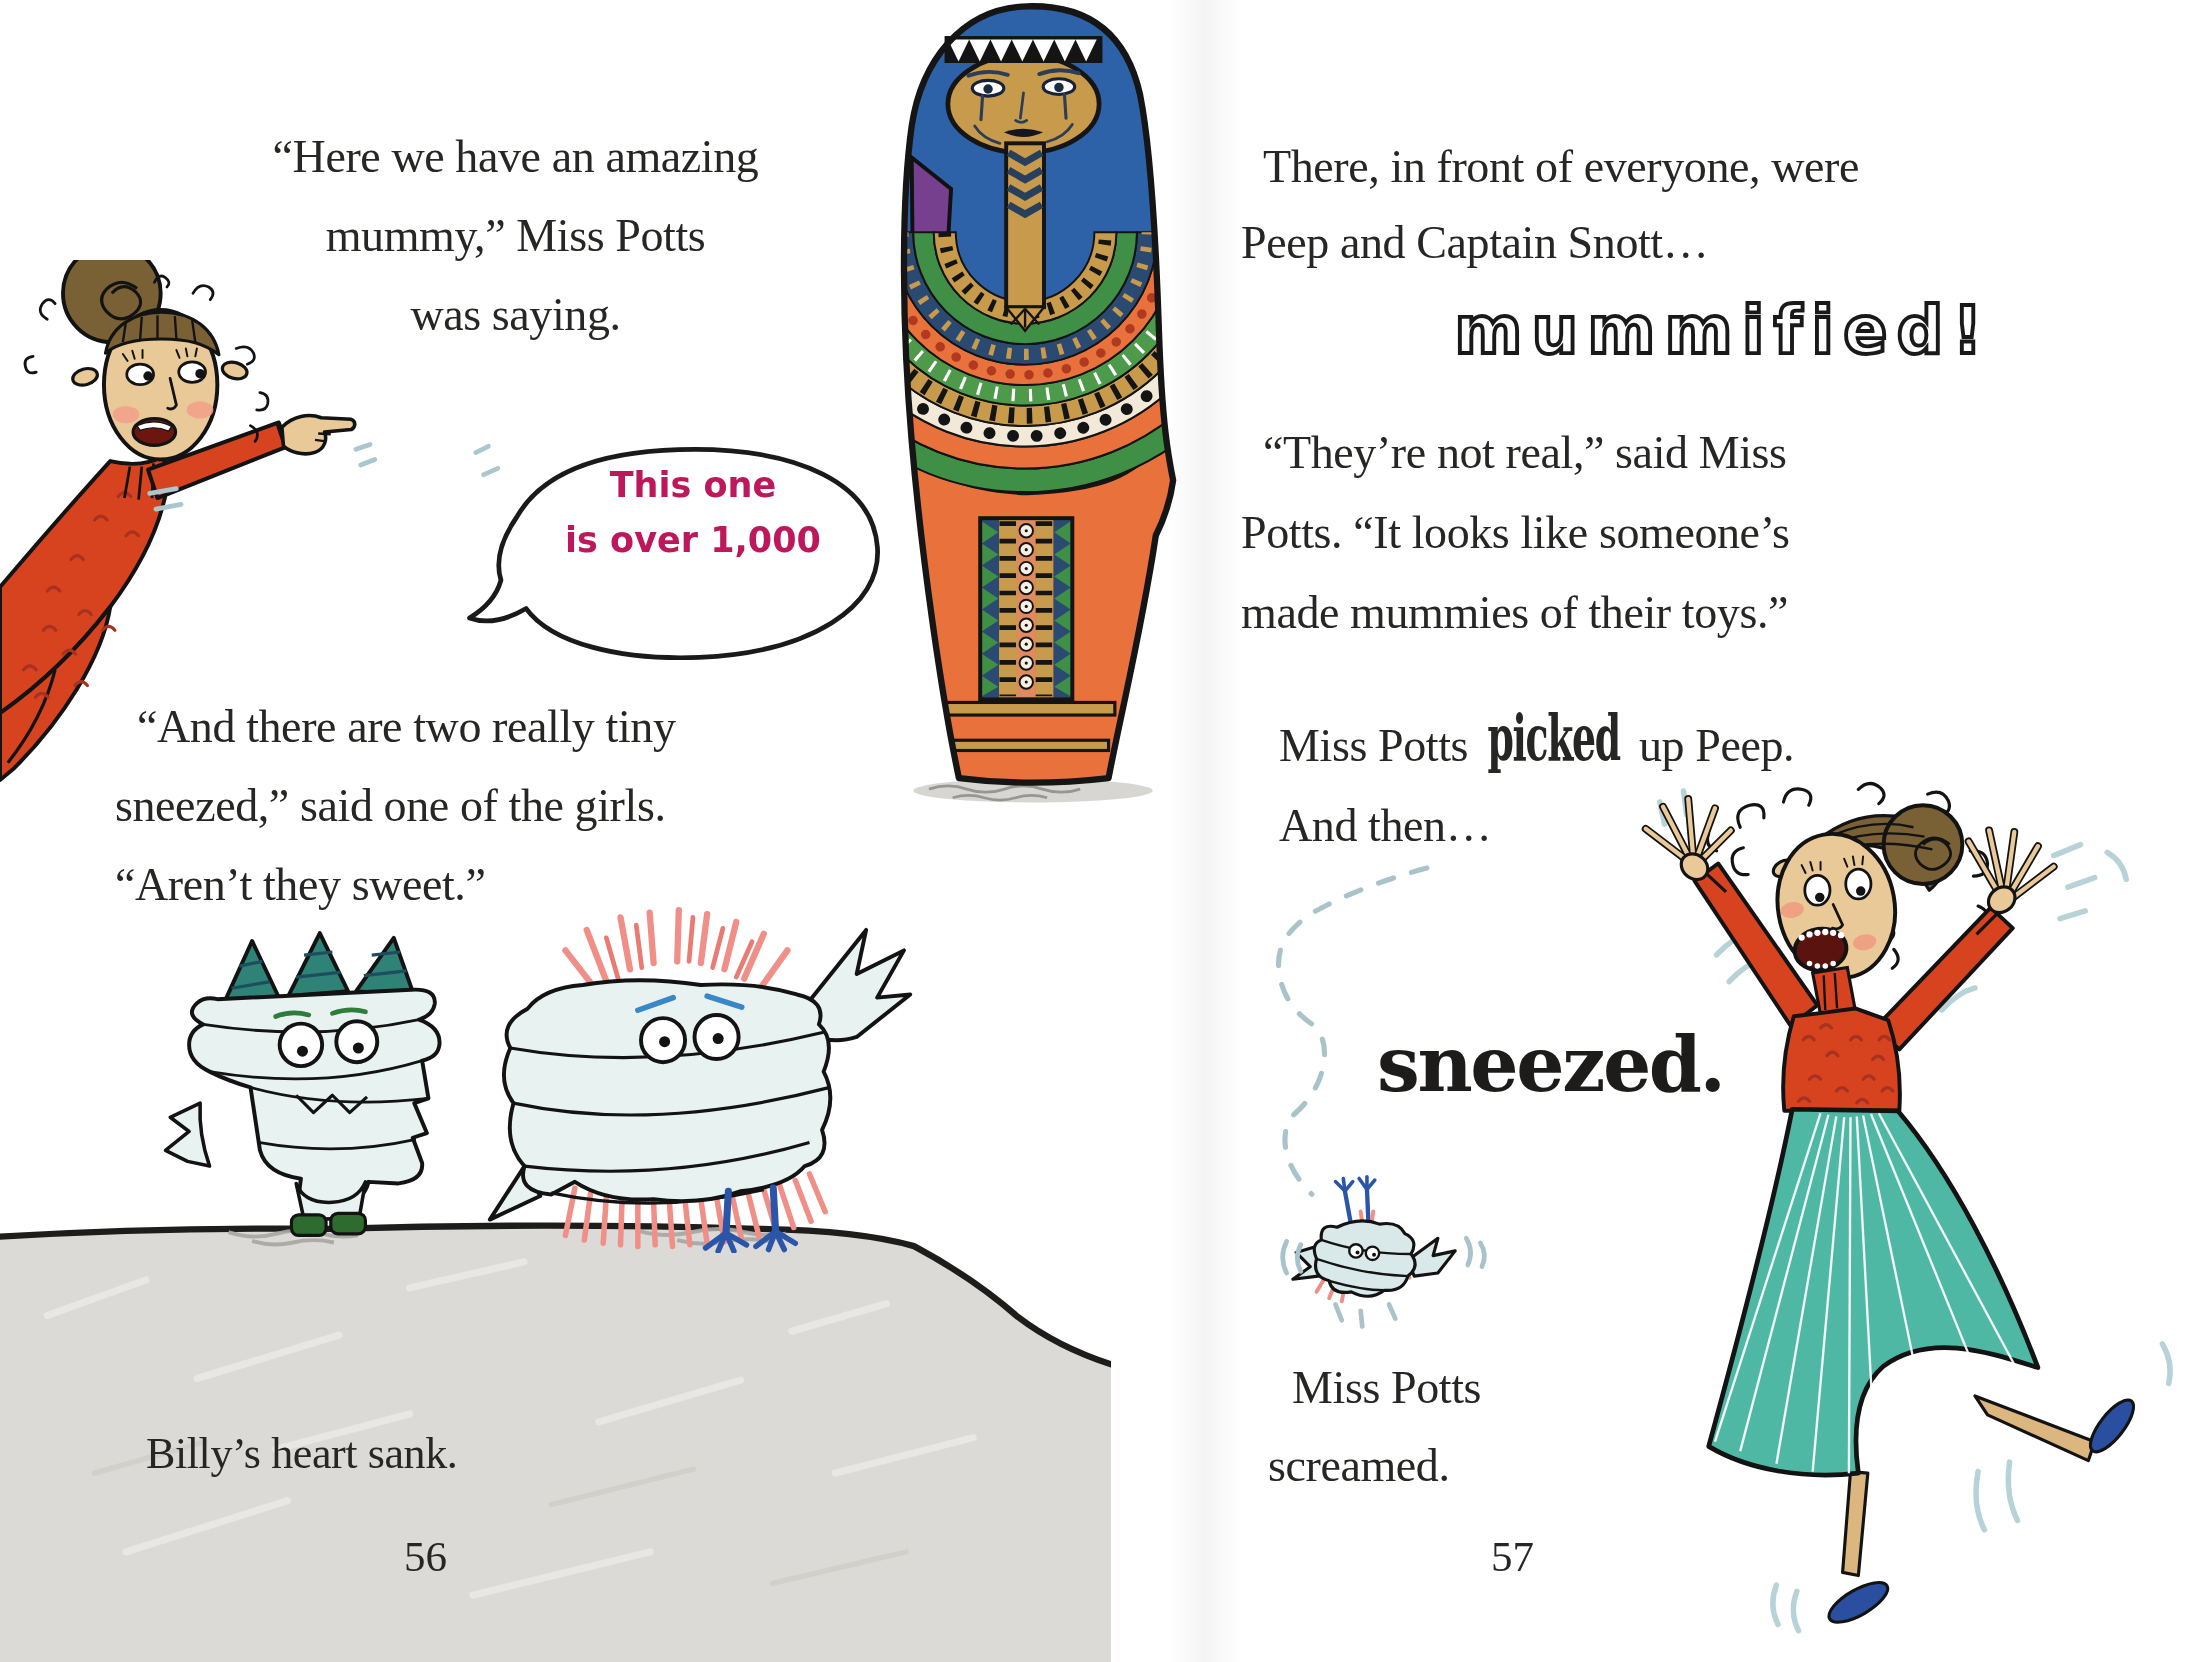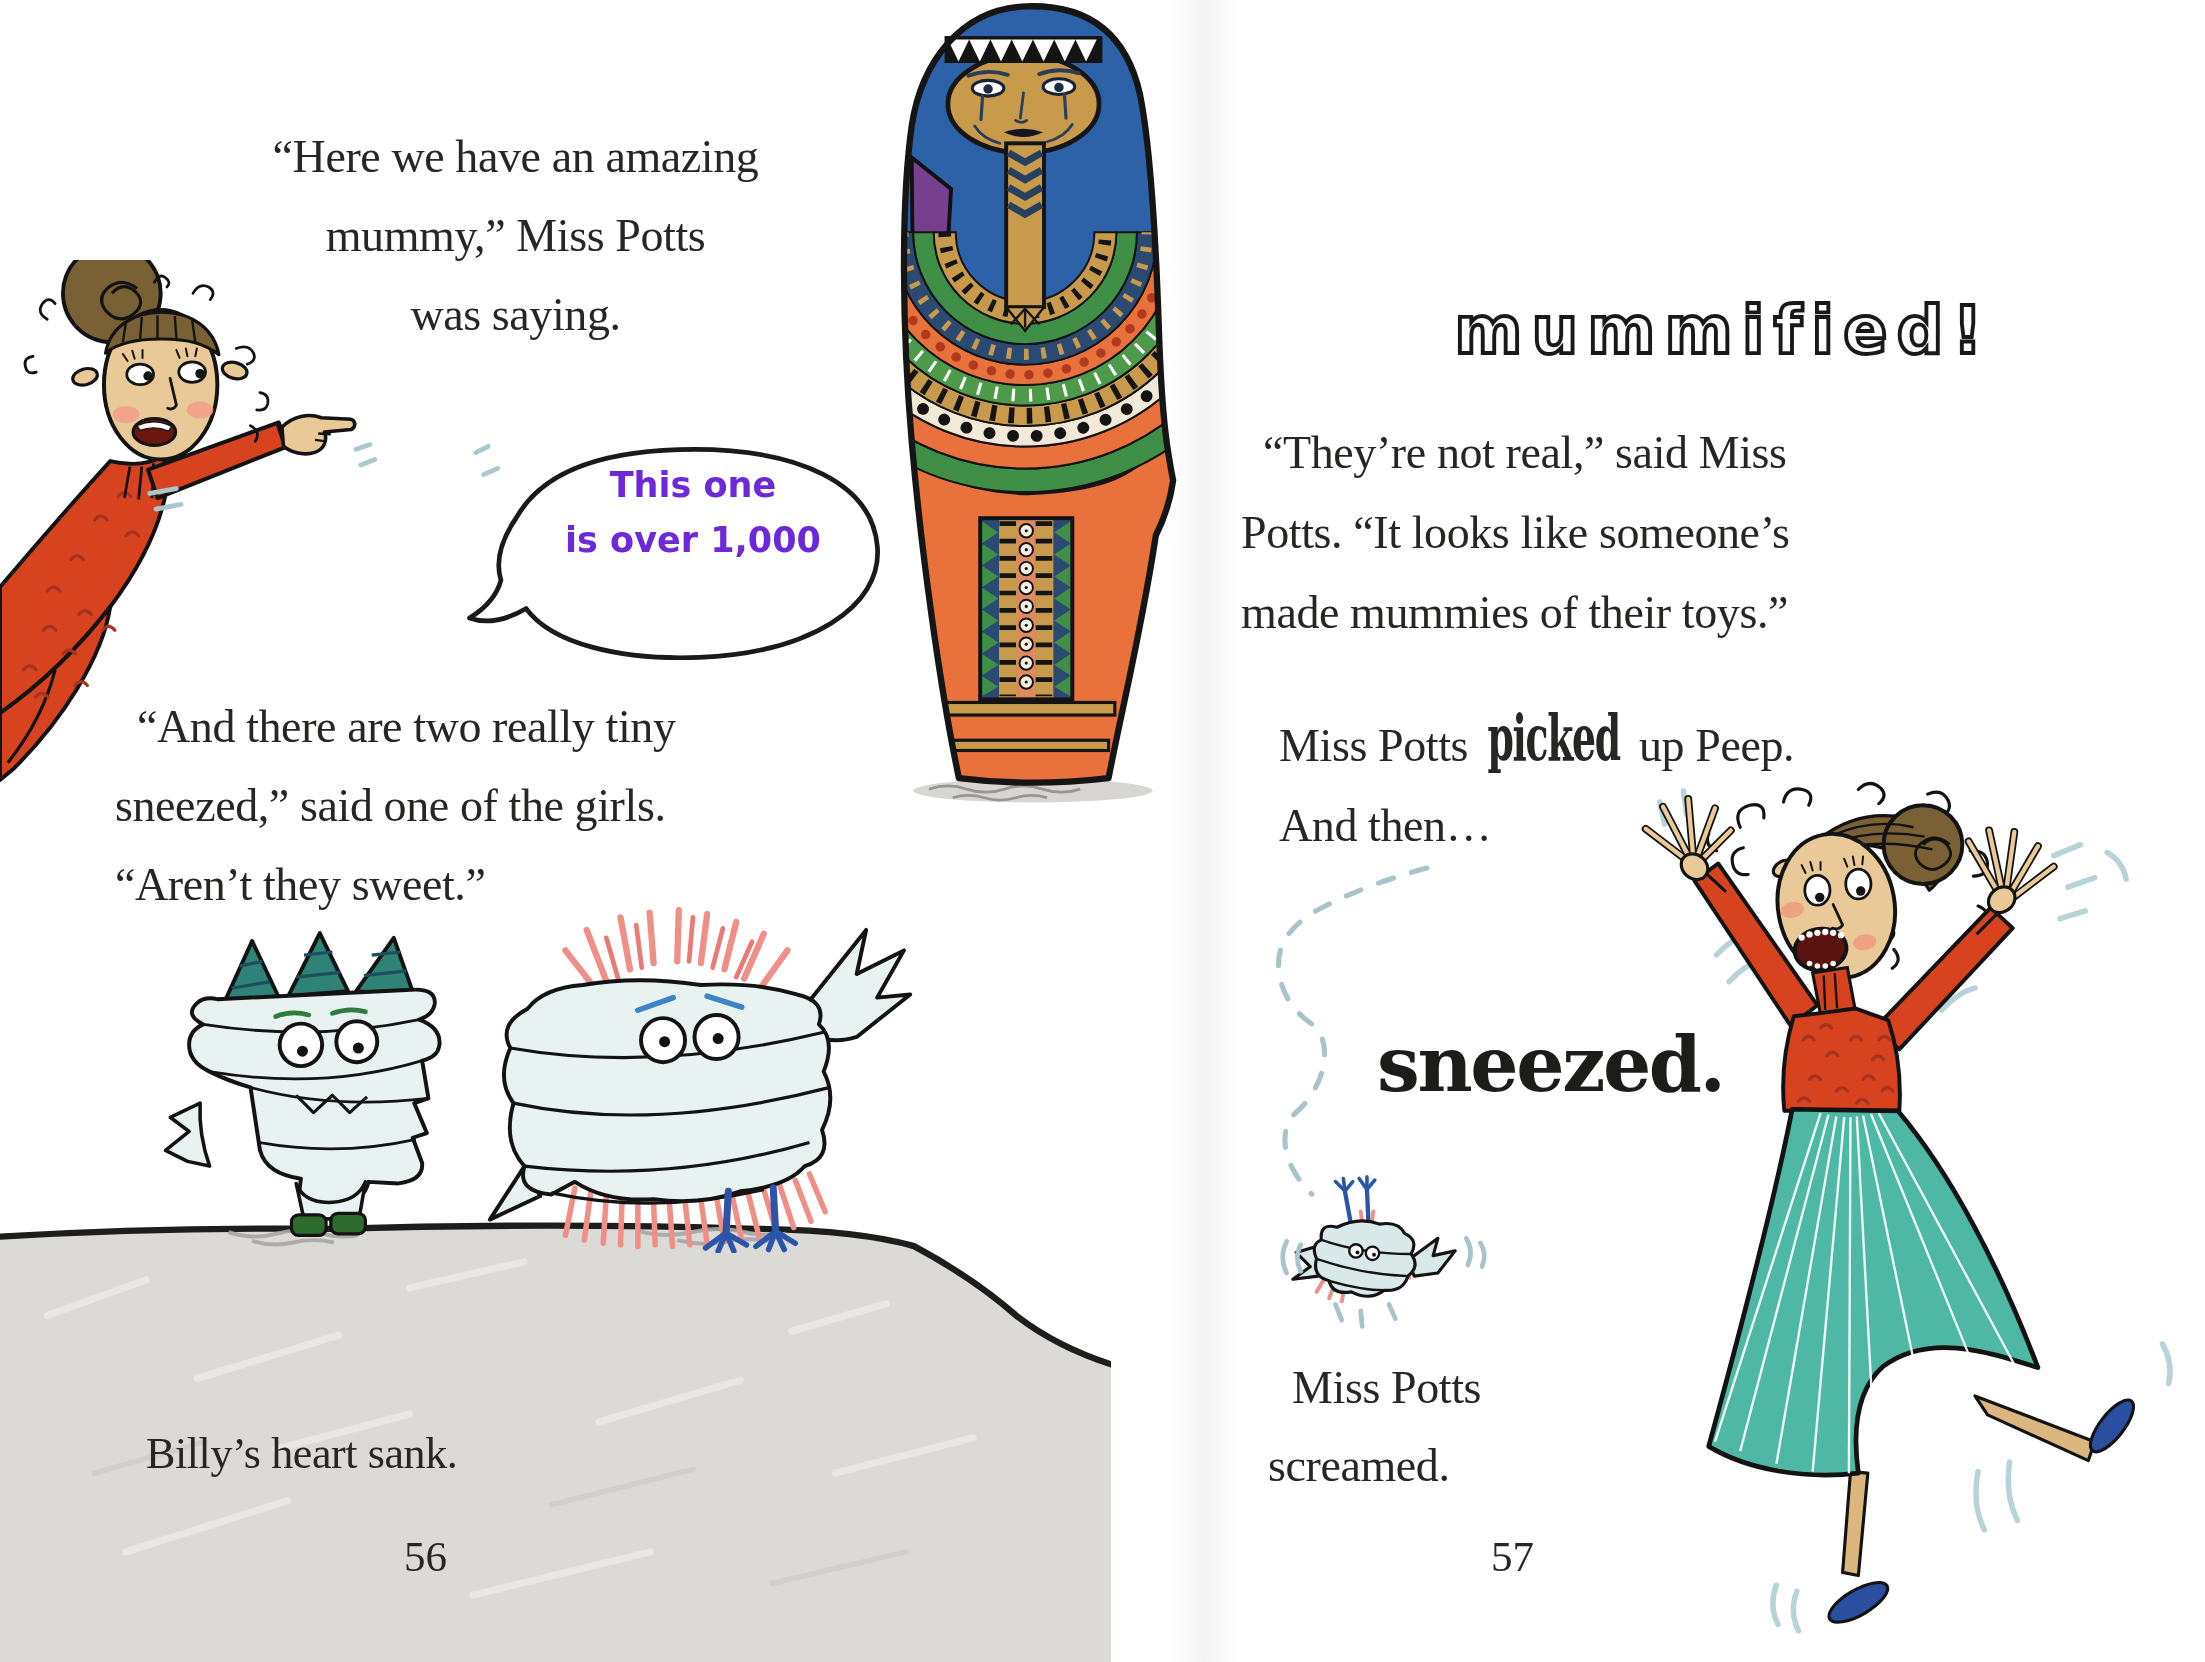--- a/index.html
+++ b/index.html
@@ -3,21 +3,21 @@
 <meta charset="utf-8">
 <style>
   html,body{margin:0;padding:0;background:#ffffff;}
   #page{position:relative;width:2205px;height:1663px;background:#ffffff;overflow:hidden;
         font-family:"Liberation Serif",serif;color:#262624;}
   .abs{position:absolute;}
   .body-text{font-size:46px;line-height:79px;letter-spacing:-0.4px;color:#262624;}
   .centered{text-align:center;}
   .indent1{padding-left:22px;}
   .bubble-text{font-family:"DejaVu Sans",sans-serif;font-weight:bold;font-size:35px;
-               line-height:55px;text-align:center;color:#6d28d9;letter-spacing:0px;}
+               line-height:55px;text-align:center;color:#be185d;letter-spacing:0px;}
   .shout-outline{font-family:"DejaVu Sans",sans-serif;font-weight:bold;font-size:65px;
                  color:#ffffff;-webkit-text-stroke:3.9px #191919;letter-spacing:9.5px;
                  text-shadow:0 0 0.8px #191919;text-align:right;}
   .shout-serif{font-family:"DejaVu Serif",serif;font-weight:bold;color:#1d1c1a;
                font-size:76px;letter-spacing:-2.4px;}
   .emph-tall{font-family:"DejaVu Serif",serif;font-weight:bold;display:inline-block;
              transform:scaleY(1.38) scaleX(0.82);transform-origin:50% 72%;
              letter-spacing:-1.6px;margin:0 -6.3px;}
   .pagenum{font-size:43px;text-align:center;}
   .gutter{left:1167px;top:0;width:76px;height:1663px;
@@ -393,20 +393,24 @@
           <path d="M815,413 L840,428"></path>
       </g>
     </g>
   </svg>
 
   <div class="abs body-text" style="left:146px;top:1414px;font-size:44px;">Billy’s heart sank.</div>
   <div class="abs pagenum" style="left:378px;top:1532px;width:95px;">56</div>
 
   <div class="abs gutter"></div>
 
+  <div class="abs body-text" style="left:1241px;top:129px;width:914px;line-height:76px;">
+    <div class="indent1">There, in front of everyone, were</div>
+    <div>Peep and Captain Snott…</div>
+  </div>
 
   <div class="abs shout-outline centered" style="left:1244px;top:293px;width:748px;">mummified!</div>
 
   <div class="abs body-text" style="left:1241px;top:413px;width:929px;line-height:80px;">
     <div class="indent1">“They’re not real,” said Miss</div>
     <div>Potts. “It looks like someone’s</div>
     <div>made mummies of their toys.”</div>
   </div>
 
   <div class="abs body-text" style="left:1279px;top:698px;width:866px;line-height:80px;margin-top:7px;">

